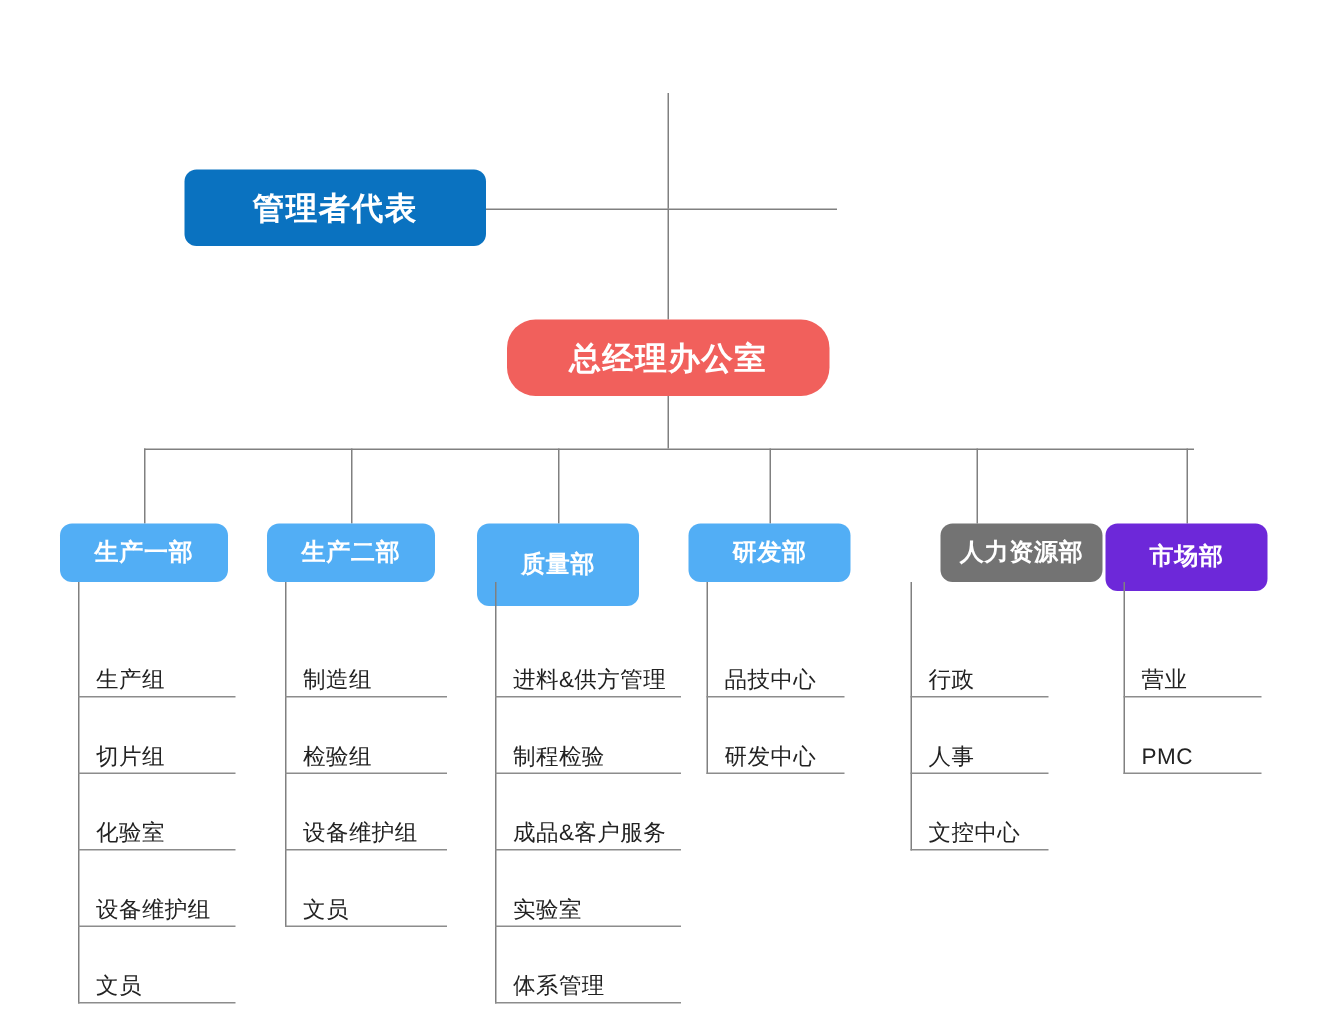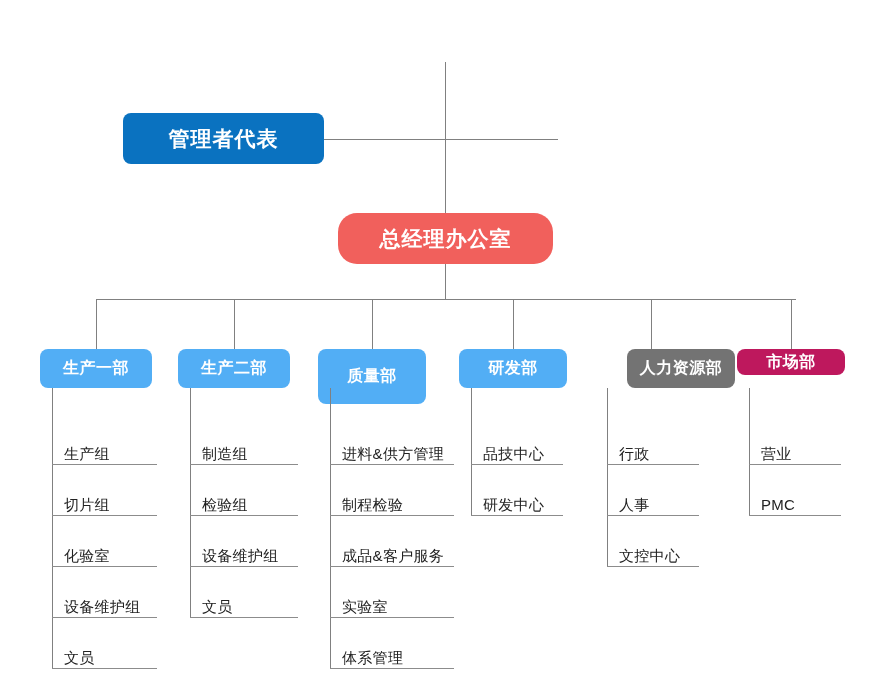--- a/index.html
+++ b/index.html
@@ -198,21 +198,21 @@
       </div>
       <div class="leaf" style="left: 607px; top: 465px; width: 92px; height: 51px;">
         <span class="leaf-label">人事</span>
         <span class="leaf-underline" style="width: 92px; background: rgb(140, 140, 140);"></span>
       </div>
       <div class="leaf" style="left: 607px; top: 516px; width: 92px; height: 51px;">
         <span class="leaf-label">文控中心</span>
         <span class="leaf-underline" style="width: 92px; background: rgb(140, 140, 140);"></span>
       </div>
       <div class="ln-v" style="left: 791px; top: 299px; height: 50px;"></div>
-      <div class="node dept" style="left: 737px; top: 349px; width: 108px; height: 26px; background: #be185d;">
+      <div class="node dept" style="left: 737px; top: 349px; width: 108px; height: 45px; background: #6d28d9;">
         <span>市场部</span>
       </div>
       <div class="ln-v" style="left: 749px; top: 388px; height: 128px;"></div>
       <div class="leaf" style="left: 749px; top: 414px; width: 92px; height: 51px;">
         <span class="leaf-label">营业</span>
         <span class="leaf-underline" style="width: 92px; background: rgb(140, 140, 140);"></span>
       </div>
       <div class="leaf" style="left: 749px; top: 465px; width: 92px; height: 51px;">
         <span class="leaf-label">PMC</span>
         <span class="leaf-underline" style="width: 92px; background: rgb(140, 140, 140);"></span>

